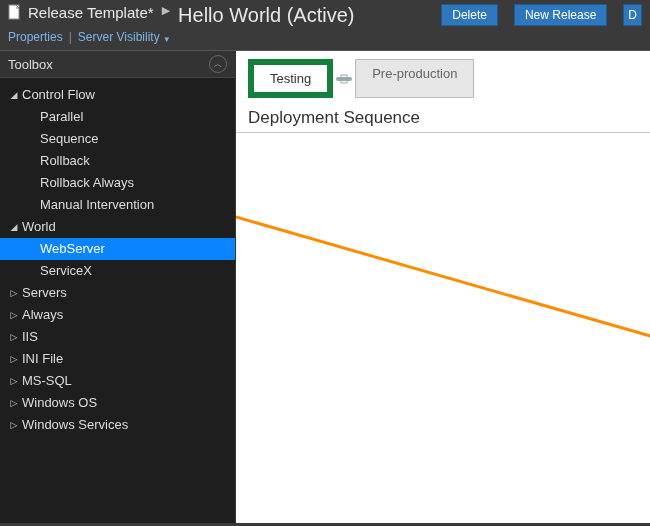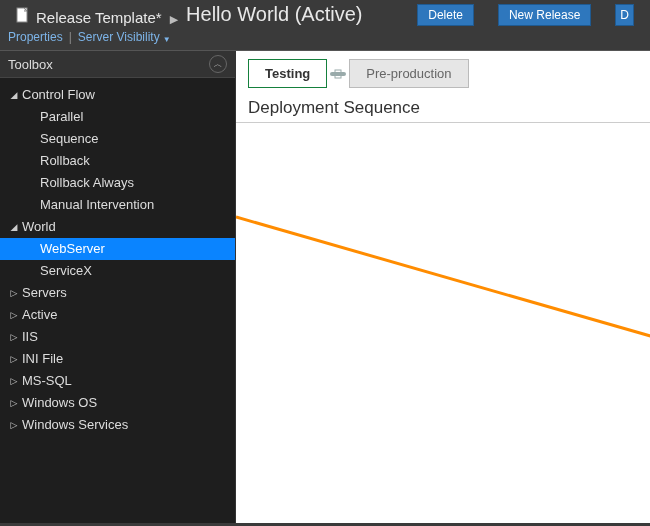--- a/index.html
+++ b/index.html
@@ -1,41 +1,41 @@
 <!DOCTYPE html>
 <html><head>
 <meta charset="utf-8">
 <style>
 html,body{margin:0;padding:0;font-family:"Segoe UI",Arial,sans-serif;font-size:13px;color:#ddd;background:#3a3a3a;width:650px;height:526px;overflow:hidden}
 .header{background:#3a3a3a;border-bottom:1px solid #555;padding:0}
-.titlebar{display:flex;align-items:flex-end;padding:4px 16px;height:22px}
+.titlebar{display:flex;align-items:flex-start;padding:4px 8px;height:22px}
 .titlebar .doc-icon{margin-right:6px}
 .titlebar .title{font-size:15px;color:#e8e8e8}
 .titlebar .sep{margin:0 8px;color:#bbb;font-size:11px}
 .titlebar .subtitle{font-size:20px;color:#e8e8e8}
 .titlebar .spacer{flex:1}
-.btns{display:flex;gap:24px}
+.btns{display:flex;gap:16px}
 .btn{background:#2e77bd;color:#fff;border:1px solid #1f5a91;padding:3px 10px;font-size:12px;cursor:pointer}
 .subbar{display:flex;align-items:center;padding:0 8px 6px 8px;font-size:12px}
 .subbar a{color:#7db4e8;text-decoration:none;cursor:pointer}
 .subbar .pipe{margin:0 6px;color:#888}
 .subbar .dd{display:inline-flex;align-items:flex-end;gap:3px}
 .body{display:flex;height:calc(526px - 54px)}
 .toolbox{width:235px;background:#1e1e1e;color:#ddd;display:flex;flex-direction:column;border-right:1px solid #333}
 .toolbox-hdr{background:#333;padding:4px 8px;font-size:13px;display:flex;align-items:center;justify-content:space-between;border-bottom:1px solid #444}
 .collapse-btn{width:16px;height:16px;border:1px solid #666;border-radius:50%;display:flex;align-items:center;justify-content:center;font-size:9px;color:#aaa;cursor:pointer}
 .tree{padding:6px 0;font-size:13px;overflow:auto}
 .tree .row{display:flex;align-items:center;padding:2px 0 2px 8px;line-height:18px;white-space:nowrap}
 .tree .row.leaf{padding-left:40px}
 .tree .caret{width:12px;display:inline-block;text-align:center;font-size:9px;color:#ccc;margin-right:2px}
 .tree .row.sel{background:#0a84ff;color:#fff}
 .canvas{flex:1;background:#fff;color:#333;position:relative;overflow:hidden}
 .tabs{display:flex;padding:8px 12px;gap:2px;background:#fff}
 .tab{border:1px solid #bbb;background:#fff;color:#333;padding:6px 16px;font-size:13px;cursor:pointer}
-.tab.active{font-weight:700;border:1px solid #15803d}
+.tab.active{font-weight:400;border:6px solid #15803d}
 .tab.inactive{background:#e6e6e6;color:#666}
 .tablink{width:18px;display:flex;align-items:center;justify-content:center}
 .seqlabel{padding:2px 12px 4px 12px;color:#333;font-size:17px;border-bottom:1px solid #ccc}
 .designsurface{position:absolute;left:0;right:0;top:86px;bottom:0;background:#fff}
 
 .arrow{position:absolute;pointer-events:none}
 </style>
 </head>
 <body>
 
@@ -90,21 +90,21 @@
           <span>World</span>
         </div>
         <div class="row leaf sel">WebServer</div>
         <div class="row leaf">ServiceX</div>
         <div class="row">
           <span class="caret">▷</span>
           <span>Servers</span>
         </div>
         <div class="row">
           <span class="caret">▷</span>
-          <span>Active</span>
+          <span>Always</span>
         </div>
         <div class="row">
           <span class="caret">▷</span>
           <span>IIS</span>
         </div>
         <div class="row">
           <span class="caret">▷</span>
           <span>INI File</span>
         </div>
         <div class="row">

